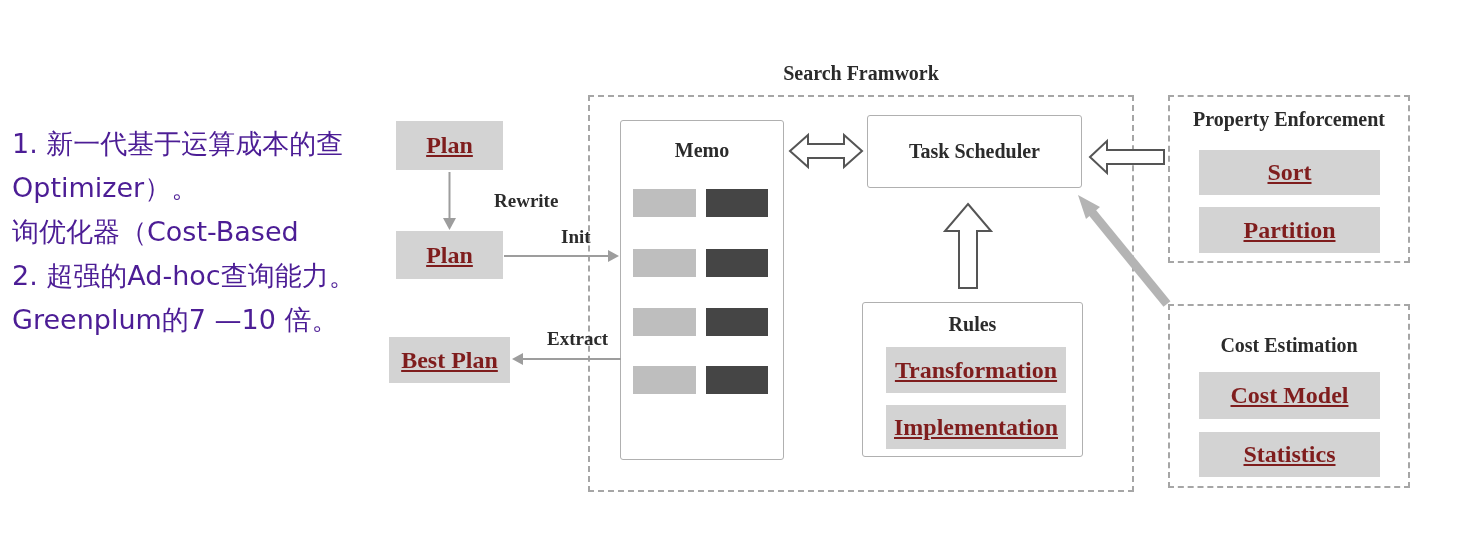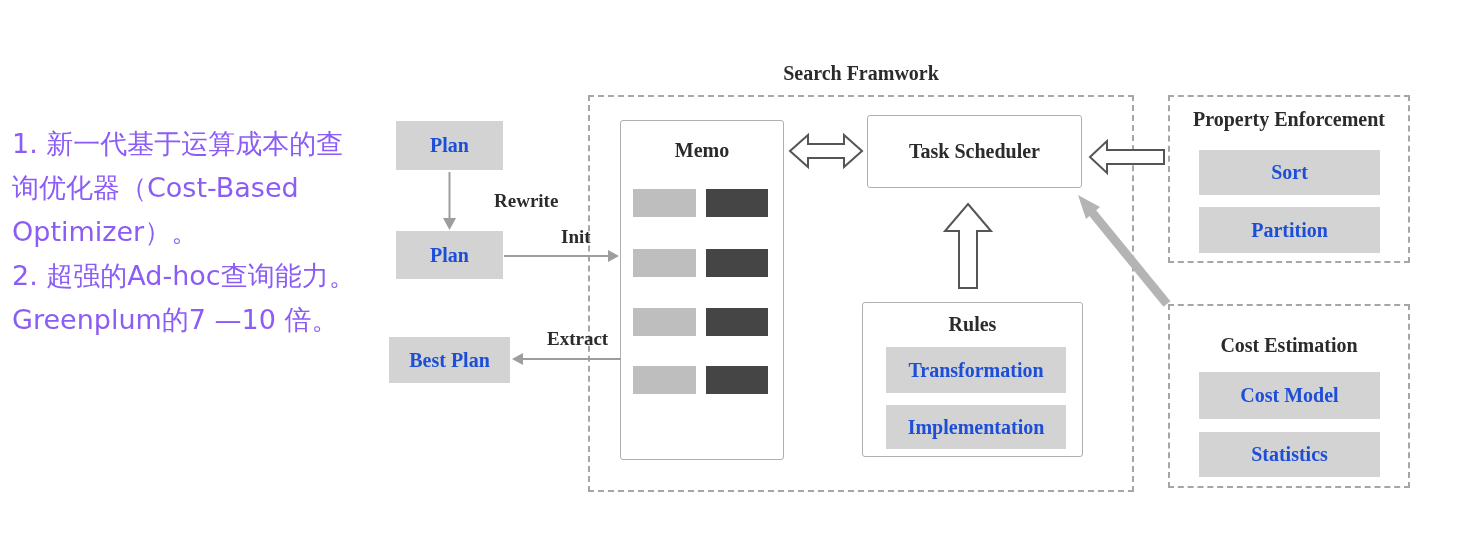--- a/index.html
+++ b/index.html
@@ -9,29 +9,29 @@
     width:1468px; height:555px;
     background:#ffffff;
     overflow:hidden;
     font-family:"Liberation Serif","DejaVu Serif",serif;
   }
 
   
   .cn-text {
     position:absolute; left:12px; top:122px; width:360px;
     font-family:"DejaVu Sans","Liberation Sans",sans-serif;
-    font-size:27px; line-height:44px; color:#8b5cf6;
+    font-size:27px; line-height:44px; color:#4c1d95;
     white-space:nowrap;
   }
 
   
   .graybox {
     position:absolute; background:#d3d3d3;
     display:flex; align-items:center; justify-content:center;
-    font-weight:bold; font-size:20px; color:#1d4ed8;
+    font-weight:bold; font-size:24px; color:#7f1d1d;text-decoration:underline;
   }
 
   
   .rounded {
     position:absolute; background:#ffffff;
     border:1.5px solid #b0b0b0; border-radius:3px;
   }
 
   
   .dashedbox {
@@ -58,22 +58,22 @@
   }
   .z1 { z-index:1; } .z2 { z-index:2; } .z6 { z-index:6; }
 </style>
 </head>
 <body>
 
 <div class="canvas">
 
   <div class="cn-text">
     <div>1. 新一代基于运算成本的查</div>
+    <div>Optimizer）。</div>
     <div>询优化器（Cost-Based</div>
-    <div>Optimizer）。</div>
     <div>2. 超强的Ad-hoc查询能力。</div>
     <div>Greenplum的7 —10 倍。</div>
   </div>
 
   <div class="graybox z2" style="left:396px;top:121px;width:107px;height:49px">Plan</div>
   <div class="graybox z2" style="left:396px;top:231px;width:107px;height:48px">Plan</div>
   <div class="graybox z2" style="left:389px;top:337px;width:121px;height:46px">Best Plan</div>
 
   <div class="edge-label z6" style="left:466px;top:190px">Rewrite</div>
   <div class="edge-label z6" style="left:533px;top:226px">Init</div>

